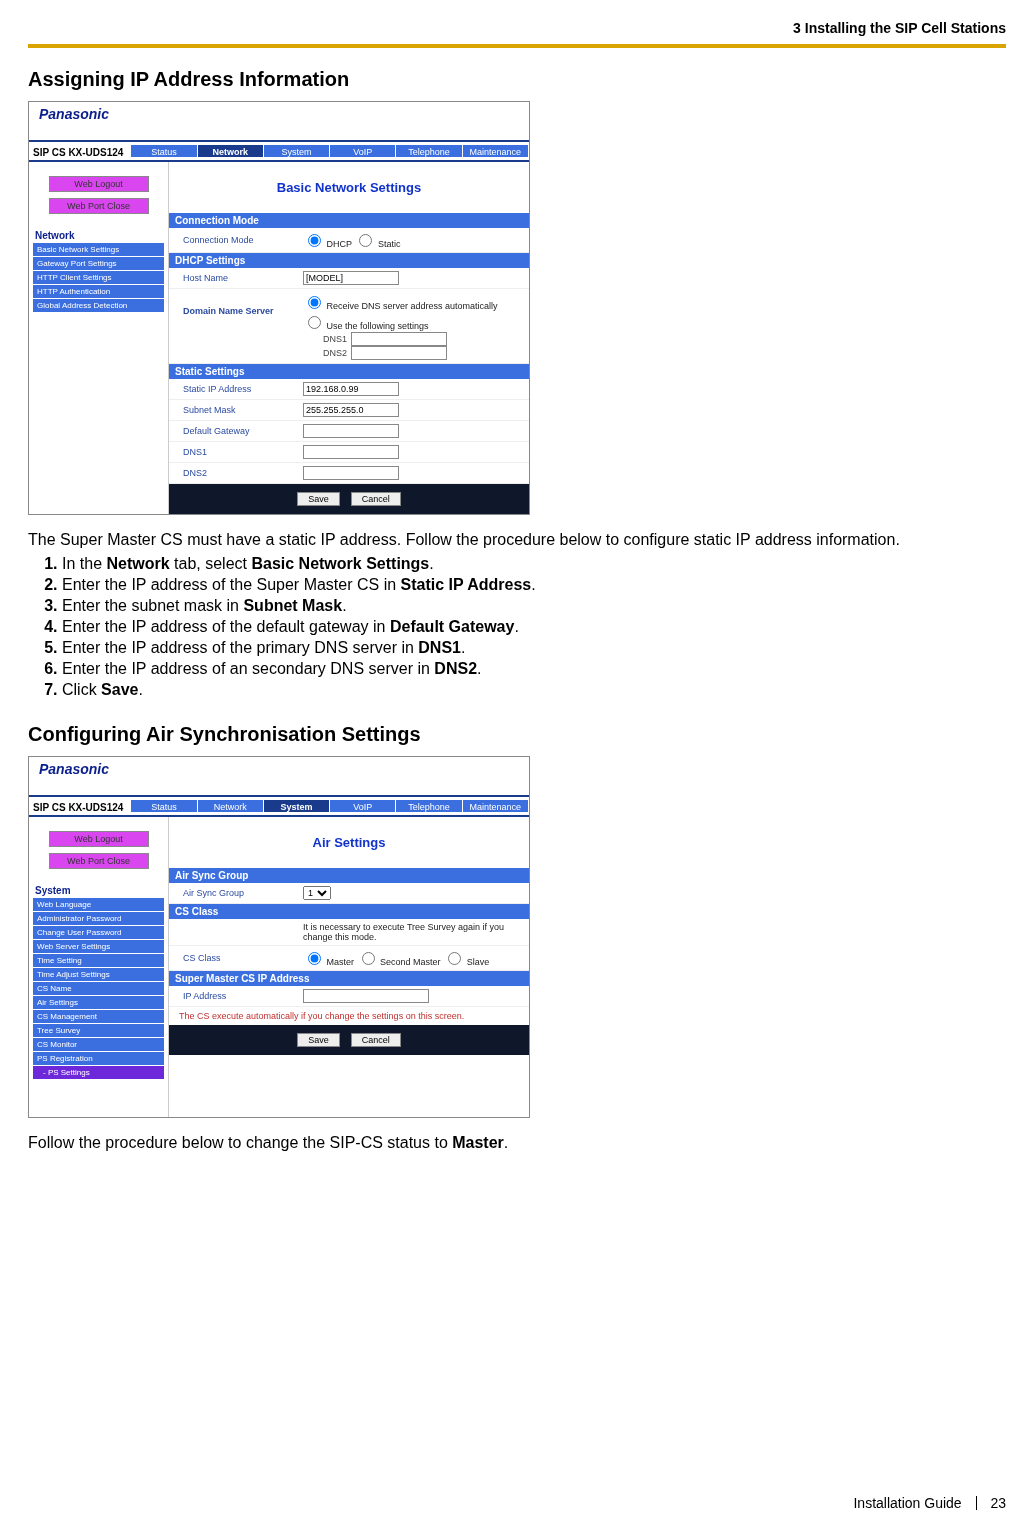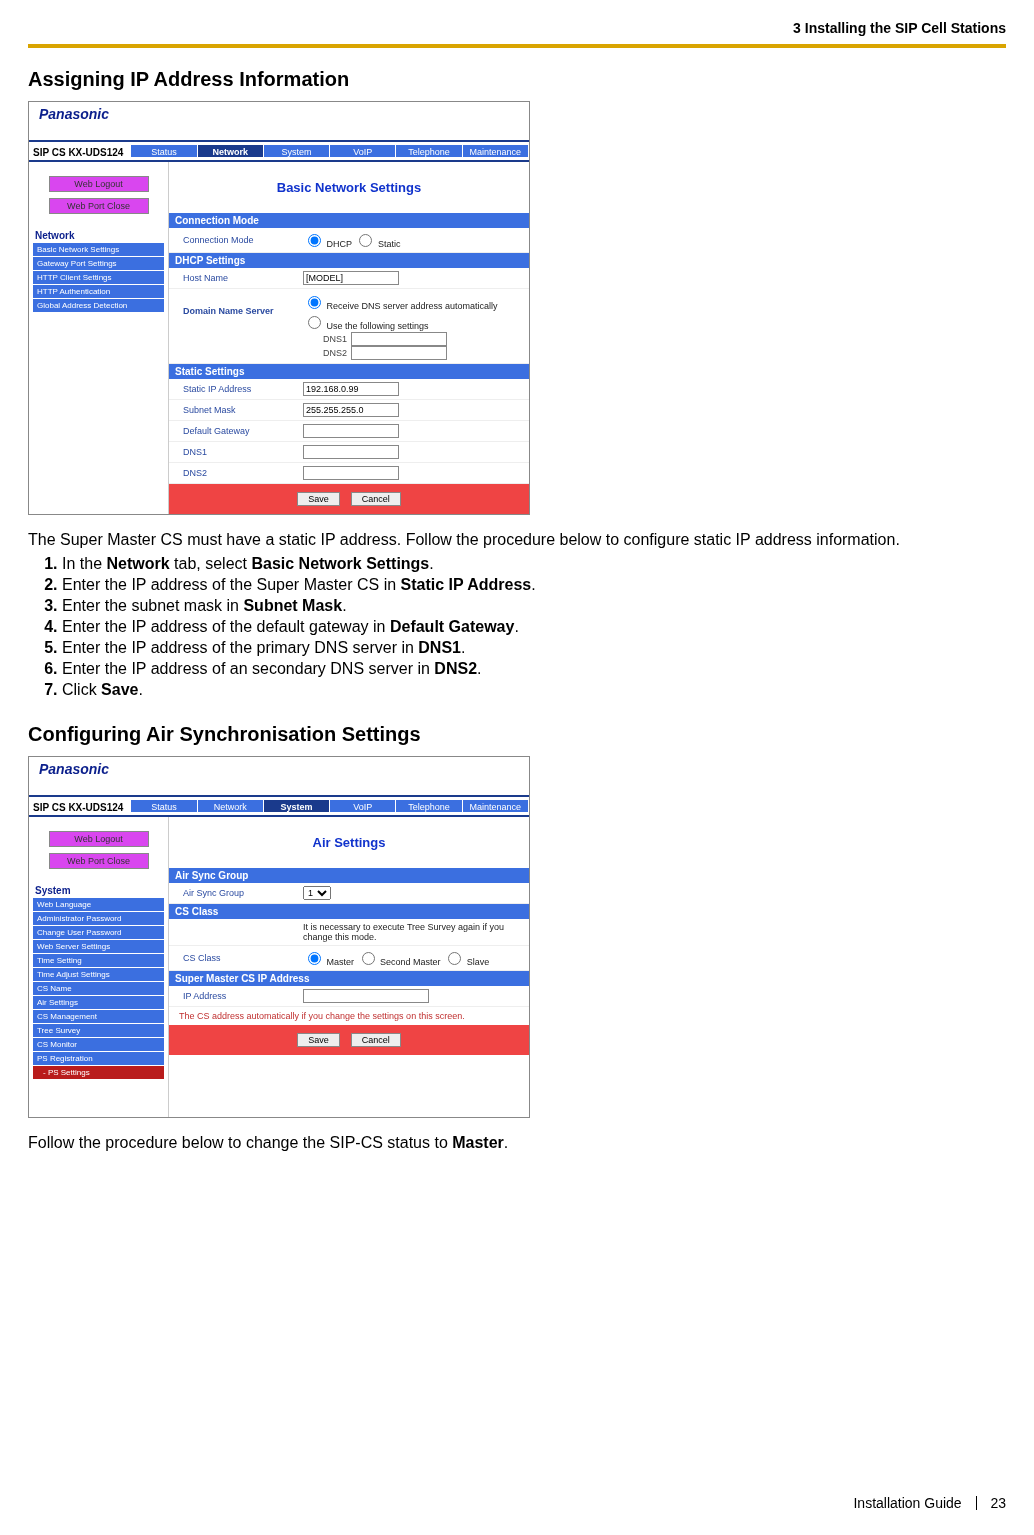--- a/index.html
+++ b/index.html
@@ -106,21 +106,21 @@
   .side-item {
     background: #3b6fe0;
     color: #fff;
     font-size: 8px;
     padding: 2px 4px;
     margin-bottom: 1px;
     white-space: nowrap;
     overflow: hidden;
   }
   .side-item.indent {
-    background: #b91c1c;
+    background: #6d28d9;
     padding-left: 10px;
   }
   .right-col {
     flex: 1;
     padding: 0;
   }
   .panel-title {
     text-align: center;
     color: #1133cc;
     font-weight: bold;
@@ -174,21 +174,21 @@
     color: #444;
   }
   .warn {
     color: #c03030;
     font-size: 9px;
     padding: 4px 10px;
   }
   .btn-row {
     text-align: center;
     padding: 8px 0;
-    background: #ef4444;
+    background: #0f172a;
   }
   .btn-row button {
     font-size: 9px;
     padding: 1px 10px;
     margin: 0 4px;
     background: #eee;
     border: 1px solid #888;
   }
   
   .body-text p {
@@ -390,21 +390,21 @@
             <label><input type="radio" style=""> <span>Second Master</span></label>
             <label><input type="radio" style=""> <span>Slave</span></label>
           </div>
         </div>
 
         <div class="section-bar">Super Master CS IP Address</div>
         <div class="form-row">
           <div class="lab">IP Address</div>
           <div class="val"><input type="text" style="width: 120px;" value=""></div>
         </div>
-        <div class="warn">The CS address automatically if you change the settings on this screen.</div>
+        <div class="warn">The CS execute automatically if you change the settings on this screen.</div>
 
         <div class="btn-row">
           <button>Save</button>
           <button>Cancel</button>
         </div>
       </div>
     </div>
   </div>
 
   <div class="body-text">

